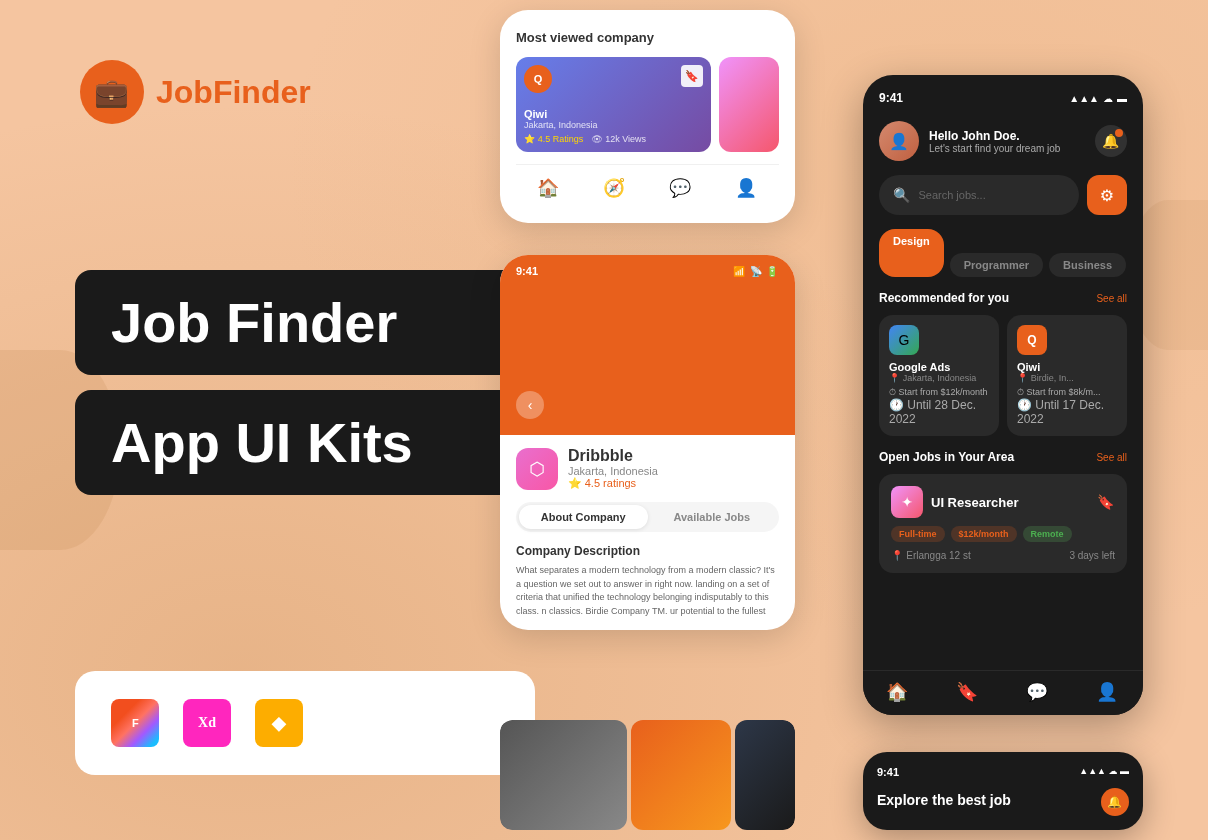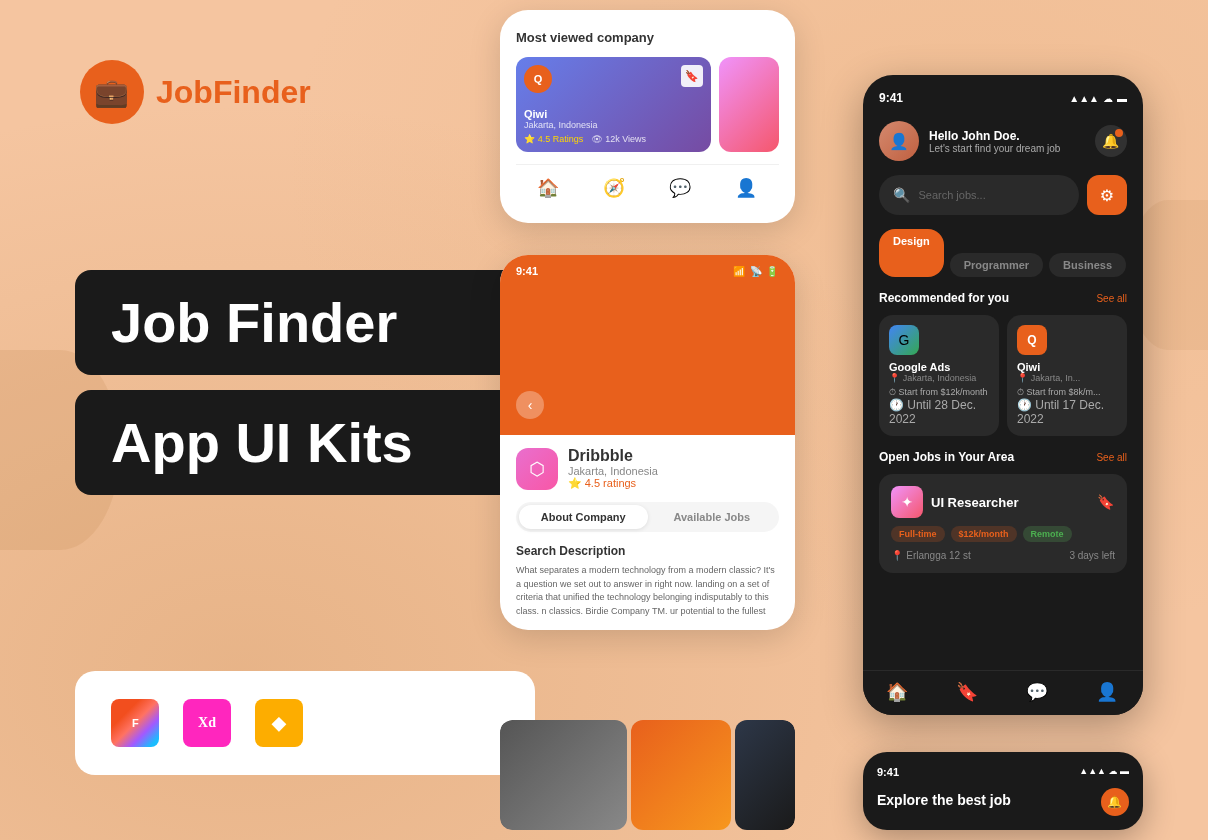--- a/index.html
+++ b/index.html
@@ -488,21 +488,21 @@
       <div class="company-detail-name">Dribbble</div>
       <div class="company-detail-loc">Jakarta, Indonesia</div>
       <div class="company-detail-rating">⭐ 4.5 ratings</div>
     </div>
   </div>
   <div class="tabs-row">
     <div class="tab-item active">About Company</div>
     <div class="tab-item">Available Jobs</div>
   </div>
   <div class="company-desc-section">
-    <div class="desc-title">Search Description</div>
+    <div class="desc-title">Company Description</div>
     <div class="desc-text">What separates a modern technology from a modern classic? It's a question we set out to answer in right now. landing on a set of criteria that unified the technology belonging indisputably to this class. n classics. Birdie Company TM. ur potential to the fullest</div>
   </div>
 </div>
 
 <div class="phone-right">
   <div class="phone-right-status">
     <span class="pr-time">9:41</span>
     <div class="pr-icons">
       <span>▲▲▲</span>
       <span>☁</span>
@@ -545,21 +545,21 @@
     <div class="rec-card">
       <div class="rec-card-logo google-ads-logo">G</div>
       <div class="rec-job-title">Google Ads</div>
       <div class="rec-job-loc">📍 Jakarta, Indonesia</div>
       <div class="rec-job-salary">⏱ Start from $12k/month</div>
       <div class="rec-job-date">🕐 Until 28 Dec. 2022</div>
     </div>
     <div class="rec-card">
       <div class="rec-card-logo qiwi-logo" style="color:white;font-weight:700;font-size:12px;">Q</div>
       <div class="rec-job-title">Qiwi</div>
-      <div class="rec-job-loc">📍 Jakarta, In...</div>
+      <div class="rec-job-loc">📍 Birdie, In...</div>
       <div class="rec-job-salary">⏱ Start from $8k/m...</div>
       <div class="rec-job-date">🕐 Until 17 Dec. 2022</div>
     </div>
   </div>
 
   <div class="open-jobs-section">
     <div class="section-header">
       <span class="section-header-title">Open Jobs in Your Area</span>
       <span class="see-all">See all</span>
     </div>

